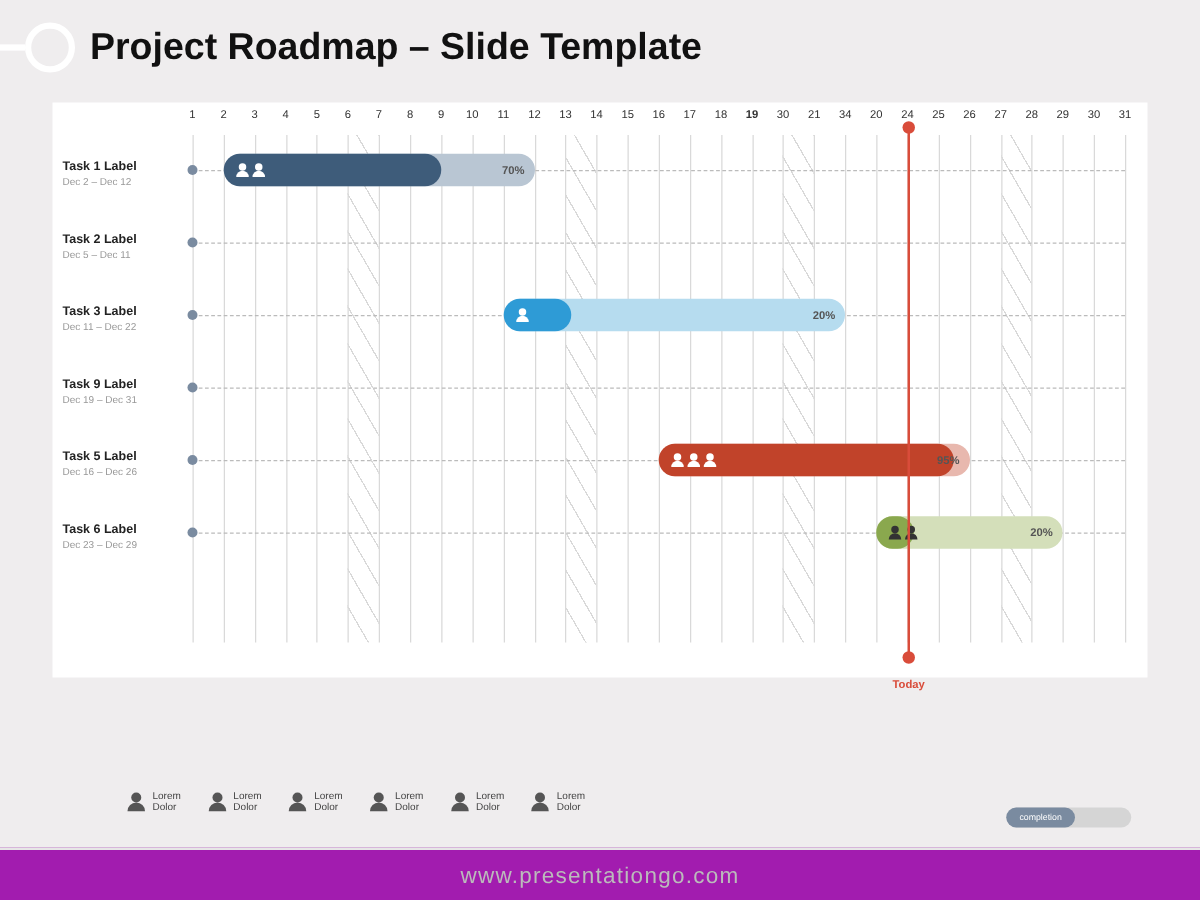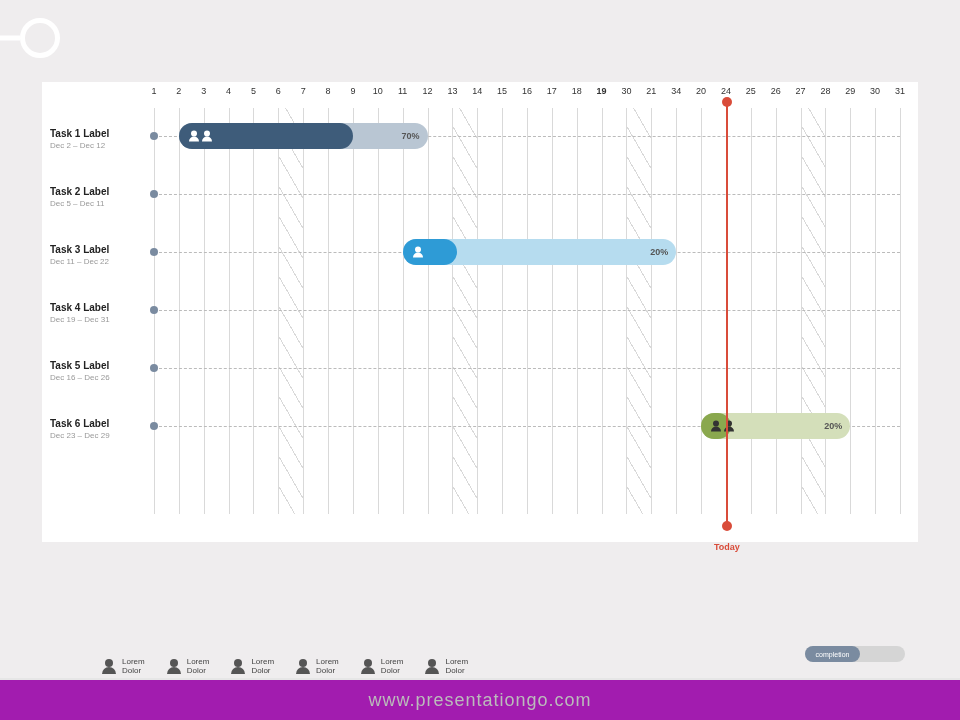--- a/index.html
+++ b/index.html
@@ -31,38 +31,39 @@
 .bar-pct { position: absolute; right: 8px; top: 50%; transform: translateY(-50%); font-size: 9px; color: #555; }
 .bar-icons { position: absolute; left: 10px; top: 50%; transform: translateY(-50%); display: flex; gap: 3px; }
 .person-icon { width: 10px; height: 11px; position: relative; }
 .person-icon::before { content: ''; position: absolute; top: 0; left: 2px; width: 6px; height: 6px; border-radius: 50%; background: currentColor; }
 .person-icon::after { content: ''; position: absolute; bottom: 0; left: 0; width: 10px; height: 5px; border-radius: 5px 5px 0 0; background: currentColor; }
 
 .today-line { position: absolute; top: -6px; bottom: -12px; width: 2px; background: #d94c3a; }
 .today-dot { position: absolute; left: 50%; width: 10px; height: 10px; border-radius: 50%; background: #d94c3a; transform: translateX(-50%); }
 .today-label { position: absolute; top: 100%; left: 50%; transform: translateX(-50%); margin-top: 16px; font-size: 9px; color: #d94c3a; }
 
-.legend-row { position: absolute; left: 42px; right: 42px; bottom: 44px; display: flex; align-items: center; gap: 22px; padding: 0 60px; }
+.legend-row { position: absolute; left: 42px; right: 42px; bottom: 69px; display: flex; align-items: center; gap: 22px; padding: 0 60px; }
 .legend-item { display: flex; align-items: center; gap: 6px; }
 .legend-item .person-icon { color: #555; width: 14px; height: 15px; }
 .legend-item .person-icon::before { width: 8px; height: 8px; left: 3px; }
 .legend-item .person-icon::after { width: 14px; height: 7px; border-radius: 7px 7px 0 0; }
 .legend-text { font-size: 8px; color: #444; line-height: 1.2; }
 
 .completion-key { position: absolute; right: 55px; bottom: 58px; width: 100px; height: 16px; background: #d5d5d5; border-radius: 8px; }
 .completion-key-fill { position: absolute; left: 0; top: 0; bottom: 0; width: 55%; background: #7a8ba0; border-radius: 8px; display: flex; align-items: center; justify-content: center; color: #fff; font-size: 7px; }
 
 .footer { position: absolute; bottom: 0; left: 0; right: 0; height: 42px; background: #a21caf; display: flex; align-items: center; justify-content: center; border-top: 2px solid #e6e6e6; }
 .footer-text { font-size: 18px; color: #bbb; letter-spacing: 1px; }
 </style>
 </head>
 <body>
 
 <div class="header">
   <div class="header-ring"></div>
+  <div class="header-title">Project Roadmap – Slide Template</div>
 </div>
 
 <div class="chart-area">
   <div class="day-labels" id="day-labels">
       <div class="day-label" style="left: 0%;">1</div>
       <div class="day-label" style="left: 3.33333%;">2</div>
       <div class="day-label" style="left: 6.66667%;">3</div>
       <div class="day-label" style="left: 10%;">4</div>
       <div class="day-label" style="left: 13.3333%;">5</div>
       <div class="day-label" style="left: 16.6667%;">6</div>
@@ -146,20 +147,29 @@
         <div class="bar-prog" style="width: 20%; background: rgb(46, 155, 214);"></div>
         <div class="bar-pct">20%</div>
         <div class="bar-icons" style="color: rgb(255, 255, 255);">
           <div class="person-icon"></div>
         </div>
       </div>
       <div class="row-guide" style="top: 202px;"></div>
       <div class="row-dot" style="top: 202px; left: 0%;"></div>
       <div class="row-guide" style="top: 260px;"></div>
       <div class="row-dot" style="top: 260px; left: 0%;"></div>
+      <div class="bar" style="top: 247px; left: 50%; width: 33.3333%; background: rgb(232, 184, 174);">
+        <div class="bar-prog" style="width: 95%; background: rgb(193, 67, 42);"></div>
+        <div class="bar-pct">95%</div>
+        <div class="bar-icons" style="color: rgb(255, 255, 255);">
+          <div class="person-icon"></div>
+          <div class="person-icon"></div>
+          <div class="person-icon"></div>
+        </div>
+      </div>
       <div class="row-guide" style="top: 318px;"></div>
       <div class="row-dot" style="top: 318px; left: 0%;"></div>
       <div class="bar" style="top: 305px; left: 73.3333%; width: 20%; background: rgb(212, 223, 186);">
         <div class="bar-prog" style="width: 20%; background: rgb(138, 168, 78);"></div>
         <div class="bar-pct">20%</div>
         <div class="bar-icons" style="color: rgb(51, 51, 51);">
           <div class="person-icon"></div>
           <div class="person-icon"></div>
         </div>
       </div>
@@ -176,21 +186,21 @@
       </div>
       <div class="task-label" style="top: 104px;">
         <div class="tname">Task 2 Label</div>
         <div class="tdates">Dec 5 – Dec 11</div>
       </div>
       <div class="task-label" style="top: 162px;">
         <div class="tname">Task 3 Label</div>
         <div class="tdates">Dec 11 – Dec 22</div>
       </div>
       <div class="task-label" style="top: 220px;">
-        <div class="tname">Task 4 Label</div>
+        <div class="tname">Task 9 Label</div>
         <div class="tdates">Dec 19 – Dec 31</div>
       </div>
       <div class="task-label" style="top: 278px;">
         <div class="tname">Task 5 Label</div>
         <div class="tdates">Dec 16 – Dec 26</div>
       </div>
       <div class="task-label" style="top: 336px;">
         <div class="tname">Task 6 Label</div>
         <div class="tdates">Dec 23 – Dec 29</div>
       </div>

